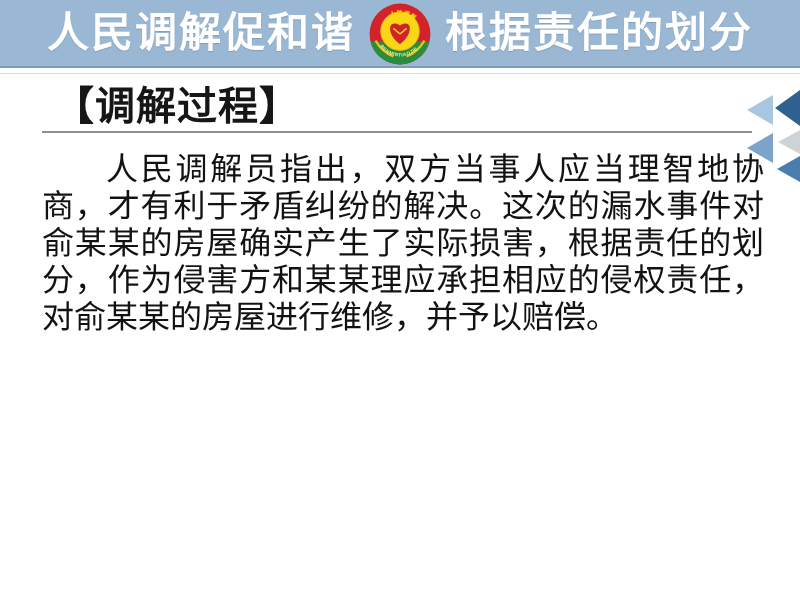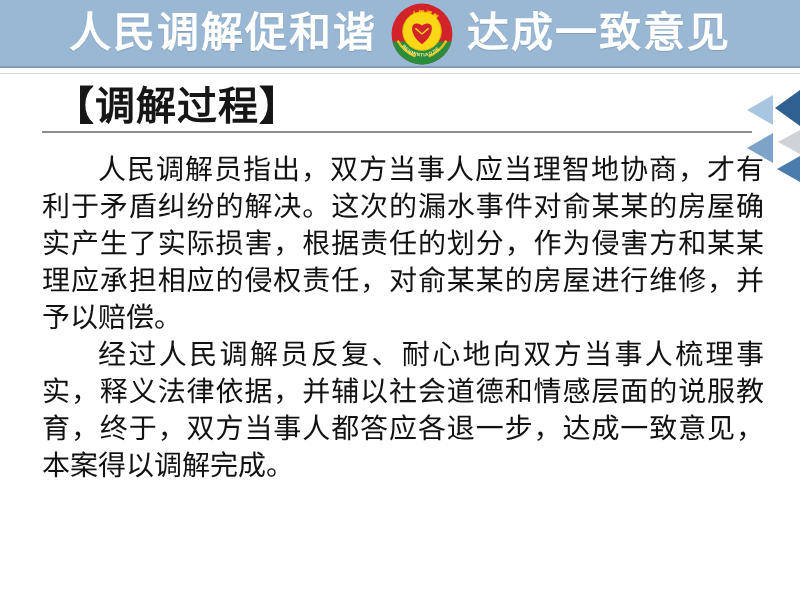--- a/index.html
+++ b/index.html
@@ -16,21 +16,21 @@
   .banner-underline{height:5px;border-bottom:1px solid #dcdcdc;background:#ffffff;}
   .logo{width:62px;height:62px;flex:0 0 auto;margin-top:2px;}
 
   
   .title{margin:9px 0 0 54px;font-size:40px;line-height:46px;font-weight:bold;
          color:#161616;font-family:"Liberation Sans","DejaVu Sans",sans-serif;
          letter-spacing:1px;}
   .rule{margin:2px 48px 0 42px;border:none;border-top:2px solid #8f8f8f;height:0;}
 
   
-  .body-text{margin:18px 36px 14px 42px;font-size:28px;line-height:37px;
+  .body-text{margin:18px 36px 14px 42px;font-size:32px;line-height:37px;
              color:#121212;text-align:justify;
              font-family:"Liberation Serif","DejaVu Serif",serif;}
   .body-text p{margin:0;text-indent:2em;}
 
   
   .corner-deco{position:absolute;top:88px;right:0;width:58px;height:96px;}
 </style>
 </head>
 <body>
 
@@ -54,35 +54,34 @@
       <path d="M33 44 C 18 33, 20 16, 33 24 C 46 16, 48 33, 33 44 Z" fill="#d2232a"></path>
       <path d="M26 27 L33 33 M40 27 L33 33" stroke="#f9d616" stroke-width="1.6" fill="none"></path>
       <text font-size="6" font-weight="bold" fill="#ffd700" font-family="Liberation Sans, sans-serif" letter-spacing="1">
         <textPath href="#top-arc" startOffset="28%">人民调解</textPath>
       </text>
       <text font-size="5" font-weight="bold" fill="#fdf2a0" font-family="Liberation Sans, sans-serif" letter-spacing="0.5">
         <textPath href="#bottom-arc" startOffset="8%">RENMINTIAOJIE</textPath>
       </text>
     </svg>
 
-    <span class="banner-text">达成一致意见</span>
+    <span class="banner-text">根据责任的划分</span>
   </header>
   <div class="banner-underline"></div>
 
   <svg class="corner-deco" viewBox="0 0 58 96" aria-hidden="true">
     <polygon points="31,7 31,37 5,22" fill="#a9c6e0"></polygon>
     <polygon points="58,2 58,38 33,20" fill="#2e618f"></polygon>
     <polygon points="58,42 58,66 36,54" fill="#d0d3d6"></polygon>
     <polygon points="31,45 31,75 5,60" fill="#7da3c9"></polygon>
     <polygon points="58,68 58,94 35,81" fill="#4a7dae"></polygon>
   </svg>
 
   <main>
     <h1 class="title">【调解过程】</h1>
     <hr class="rule">
 
     <div class="body-text">
       <p>人民调解员指出，双方当事人应当理智地协商，才有利于矛盾纠纷的解决。这次的漏水事件对俞某某的房屋确实产生了实际损害，根据责任的划分，作为侵害方和某某理应承担相应的侵权责任，对俞某某的房屋进行维修，并予以赔偿。</p>
-      <p>经过人民调解员反复、耐心地向双方当事人梳理事实，释义法律依据，并辅以社会道德和情感层面的说服教育，终于，双方当事人都答应各退一步，达成一致意见，本案得以调解完成。</p>
     </div>
   </main>
 
 </div>
 
 </body></html>

